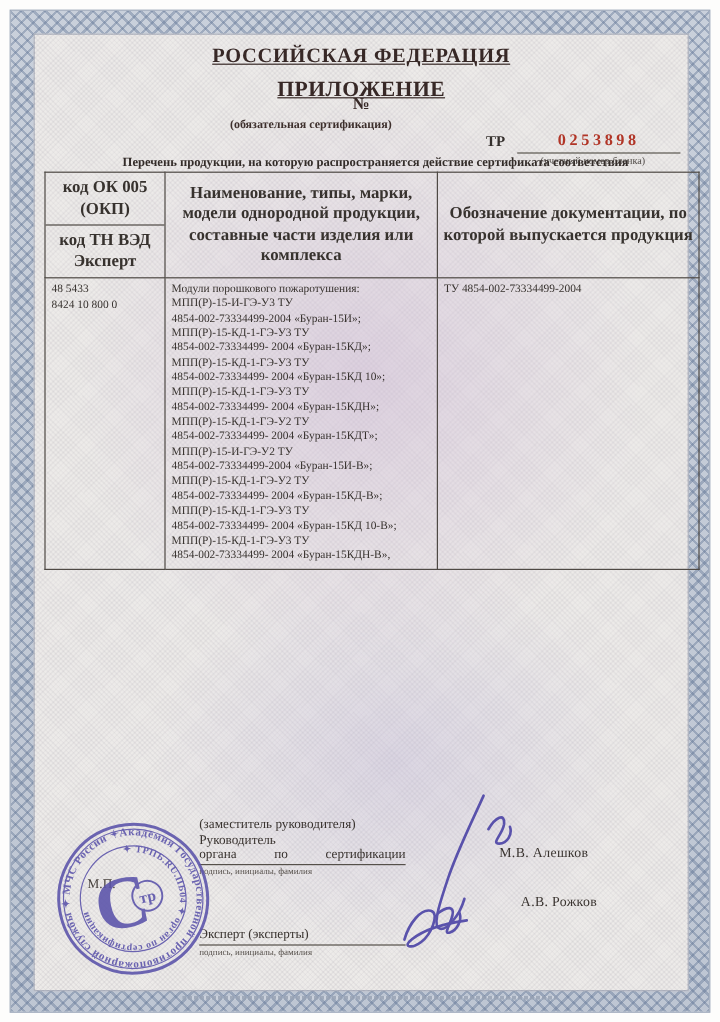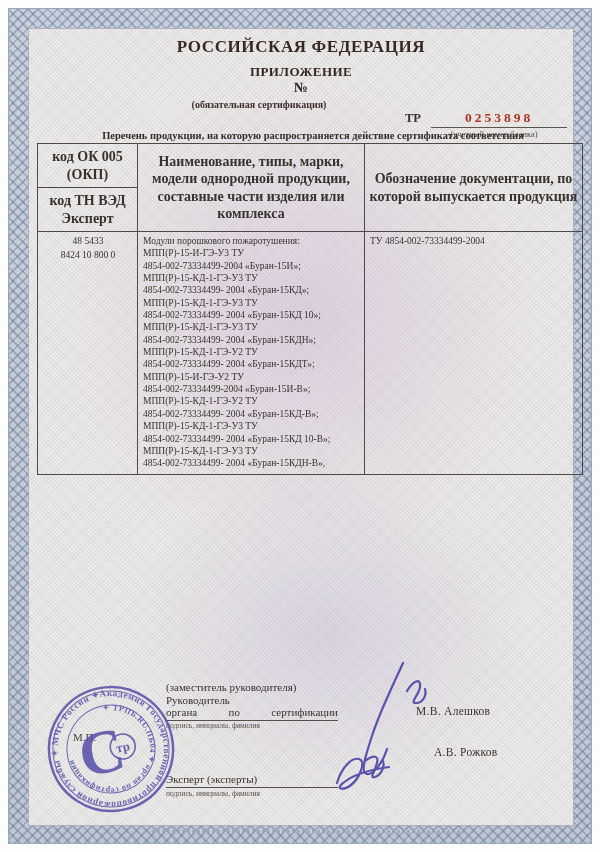--- a/index.html
+++ b/index.html
@@ -26,23 +26,23 @@
       repeating-linear-gradient(-45deg, rgba(138,132,148,.10) 0 1px, transparent 1px 3px),
       #edebe9;
     border:1px solid rgba(125,135,158,.55);
   }
   .micro-line{
     position:absolute;left:152px;top:830px;width:312px;height:3px;
     background:repeating-linear-gradient(90deg,#99a3b4 0 3px, rgba(255,255,255,.25) 3px 5px);
     opacity:.8;
   }
 
-  .hdr{position:absolute;left:0;width:544px;text-align:center;color:#372826;}
+  .hdr{position:absolute;left:0;width:544px;text-align:center;color:#372826;text-decoration:underline;}
   .hdr-country{top:8px;font-size:17px;font-weight:bold;letter-spacing:.6px;}
-  .hdr-doctype{top:35px;font-size:13px;font-weight:bold;letter-spacing:.4px;}
+  .hdr-doctype{top:35px;font-size:18px;font-weight:bold;letter-spacing:.4px;}
   .cert-row{
     position:absolute;top:51px;left:0;width:544px;display:flex;justify-content:center;
     align-items:flex-end;gap:10px;color:#372826;
   }
   .cert-title{font-size:15px;font-weight:bold;}
   .num-sign{font-size:14px;font-weight:bold;}
   .cert-number{
     font-size:12.5px;font-weight:normal;color:#3c3835;min-width:150px;text-align:center;
     border-bottom:1px solid #5a564f;padding:0 6px 1px 6px;font-family:"Liberation Serif",serif;
   }
@@ -56,21 +56,21 @@
   .blank-caption{position:absolute;top:100px;right:6px;width:146px;text-align:center;
     font-size:8.5px;color:#4d4844;}
 
   .tbl-caption{position:absolute;top:101px;left:0;width:544px;text-align:center;
     font-size:10.5px;font-weight:bold;color:#332c29;padding-left:12px;}
   table.products{
     position:absolute;left:8px;top:114px;width:530px;border-collapse:collapse;
     font-size:9.5px;color:#37322e;table-layout:fixed;
   }
   table.products td{border:1px solid #4e4944;vertical-align:top;}
-  .col1{width:99px;text-align:center;}.col2{width:220px;}.col3{width:211px;}
+  .col1{width:99px;}.col2{width:220px;}.col3{width:211px;}
   .th{font-weight:bold;text-align:center;vertical-align:middle !important;line-height:1.25;
     font-size:14px;padding:2px 3px;}
   .th-split{padding:0 !important;}
   .th-split .sub{padding:4px 3px;font-weight:bold;text-align:center;}
   .th-split .sub:first-child{border-bottom:1px solid #4e4944;}
   .cell{padding:3px 4px 4px 5px;line-height:1.3;white-space:pre-line;}
   .cell-codes{line-height:1.45;}
 
   .sig-labels{position:absolute;left:137px;top:652px;width:172px;font-size:11px;
     line-height:1.15;color:#39332f;}

